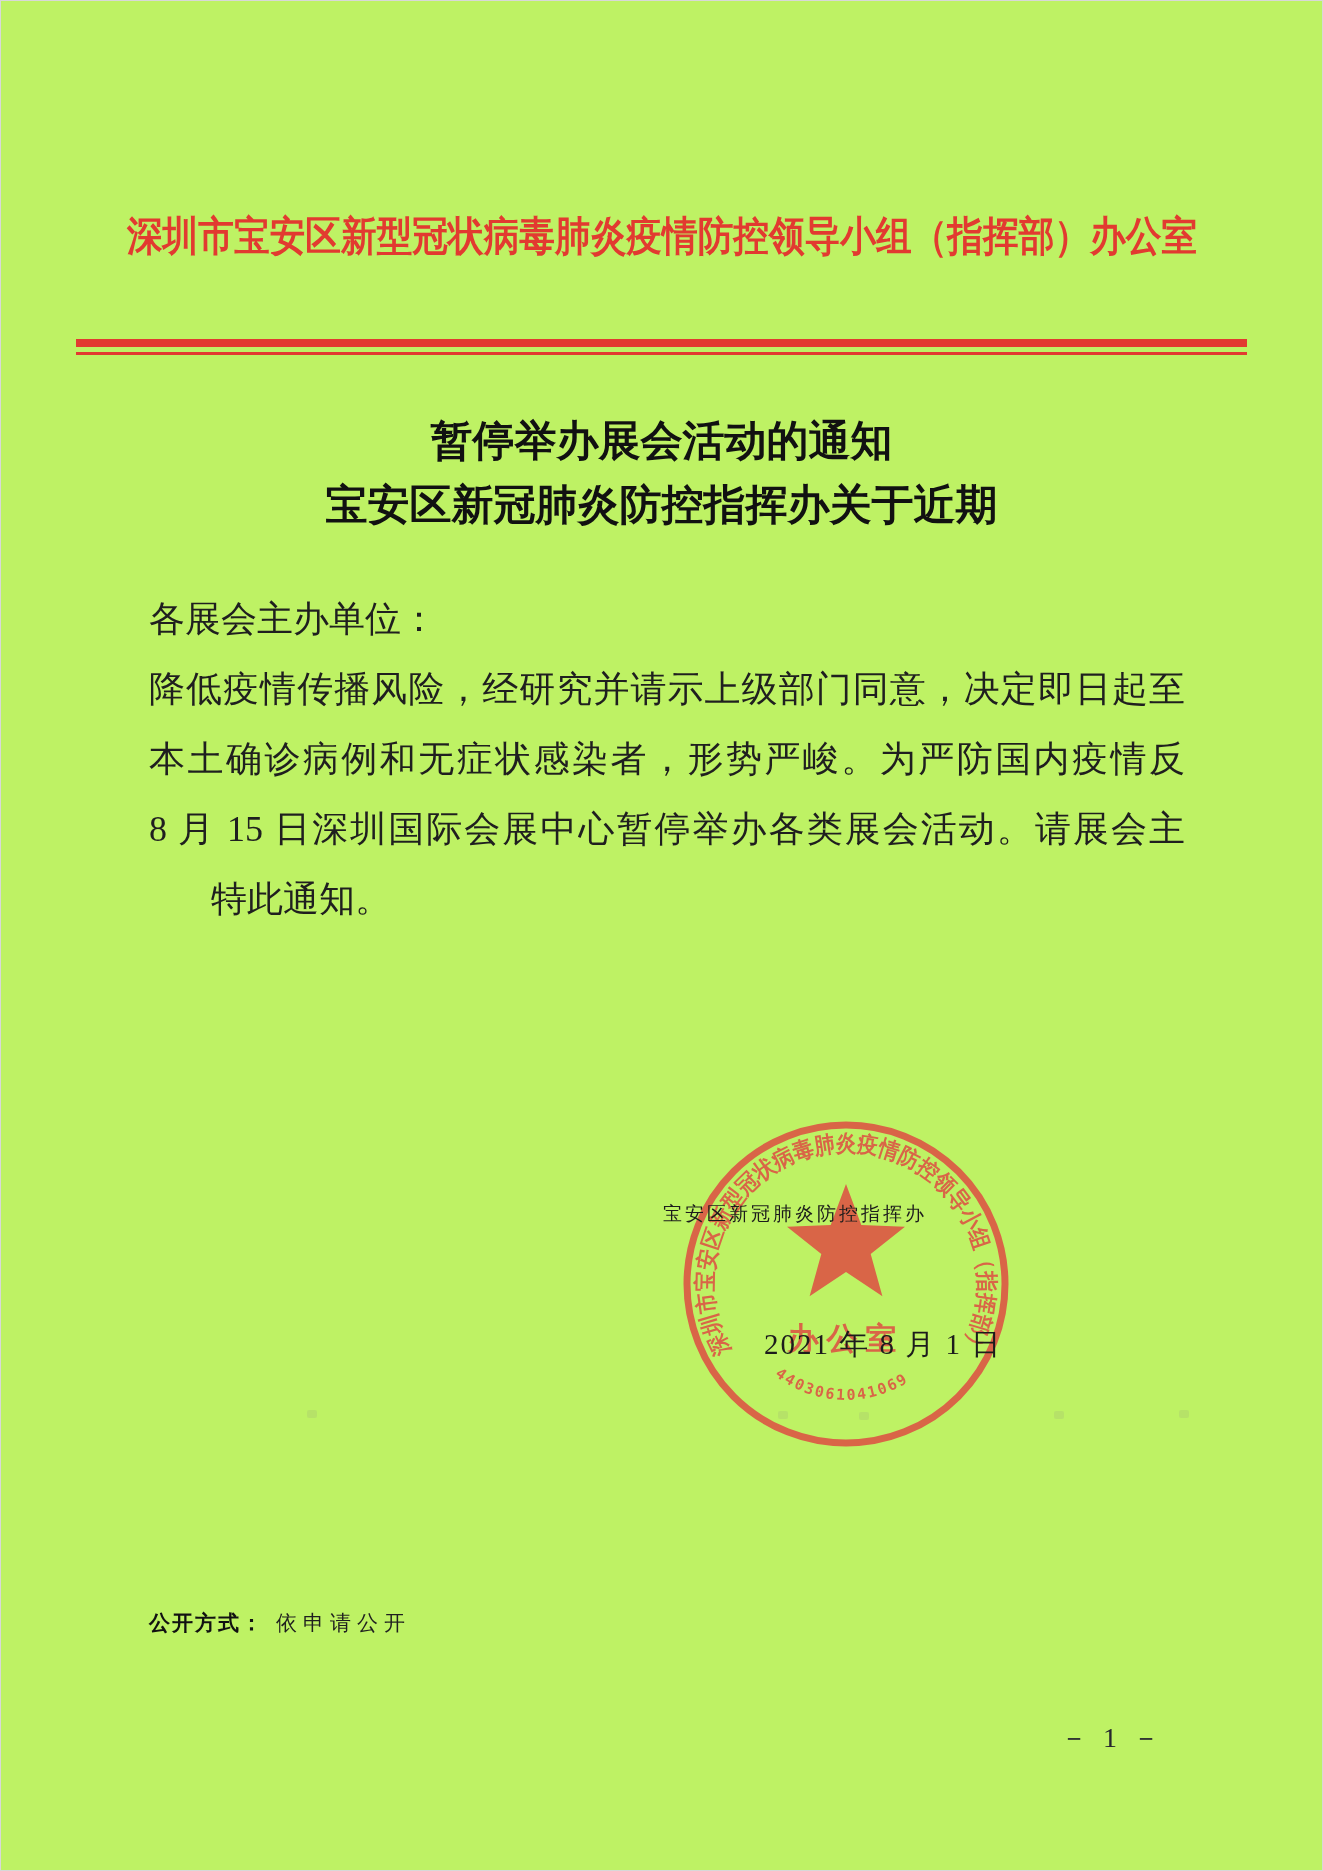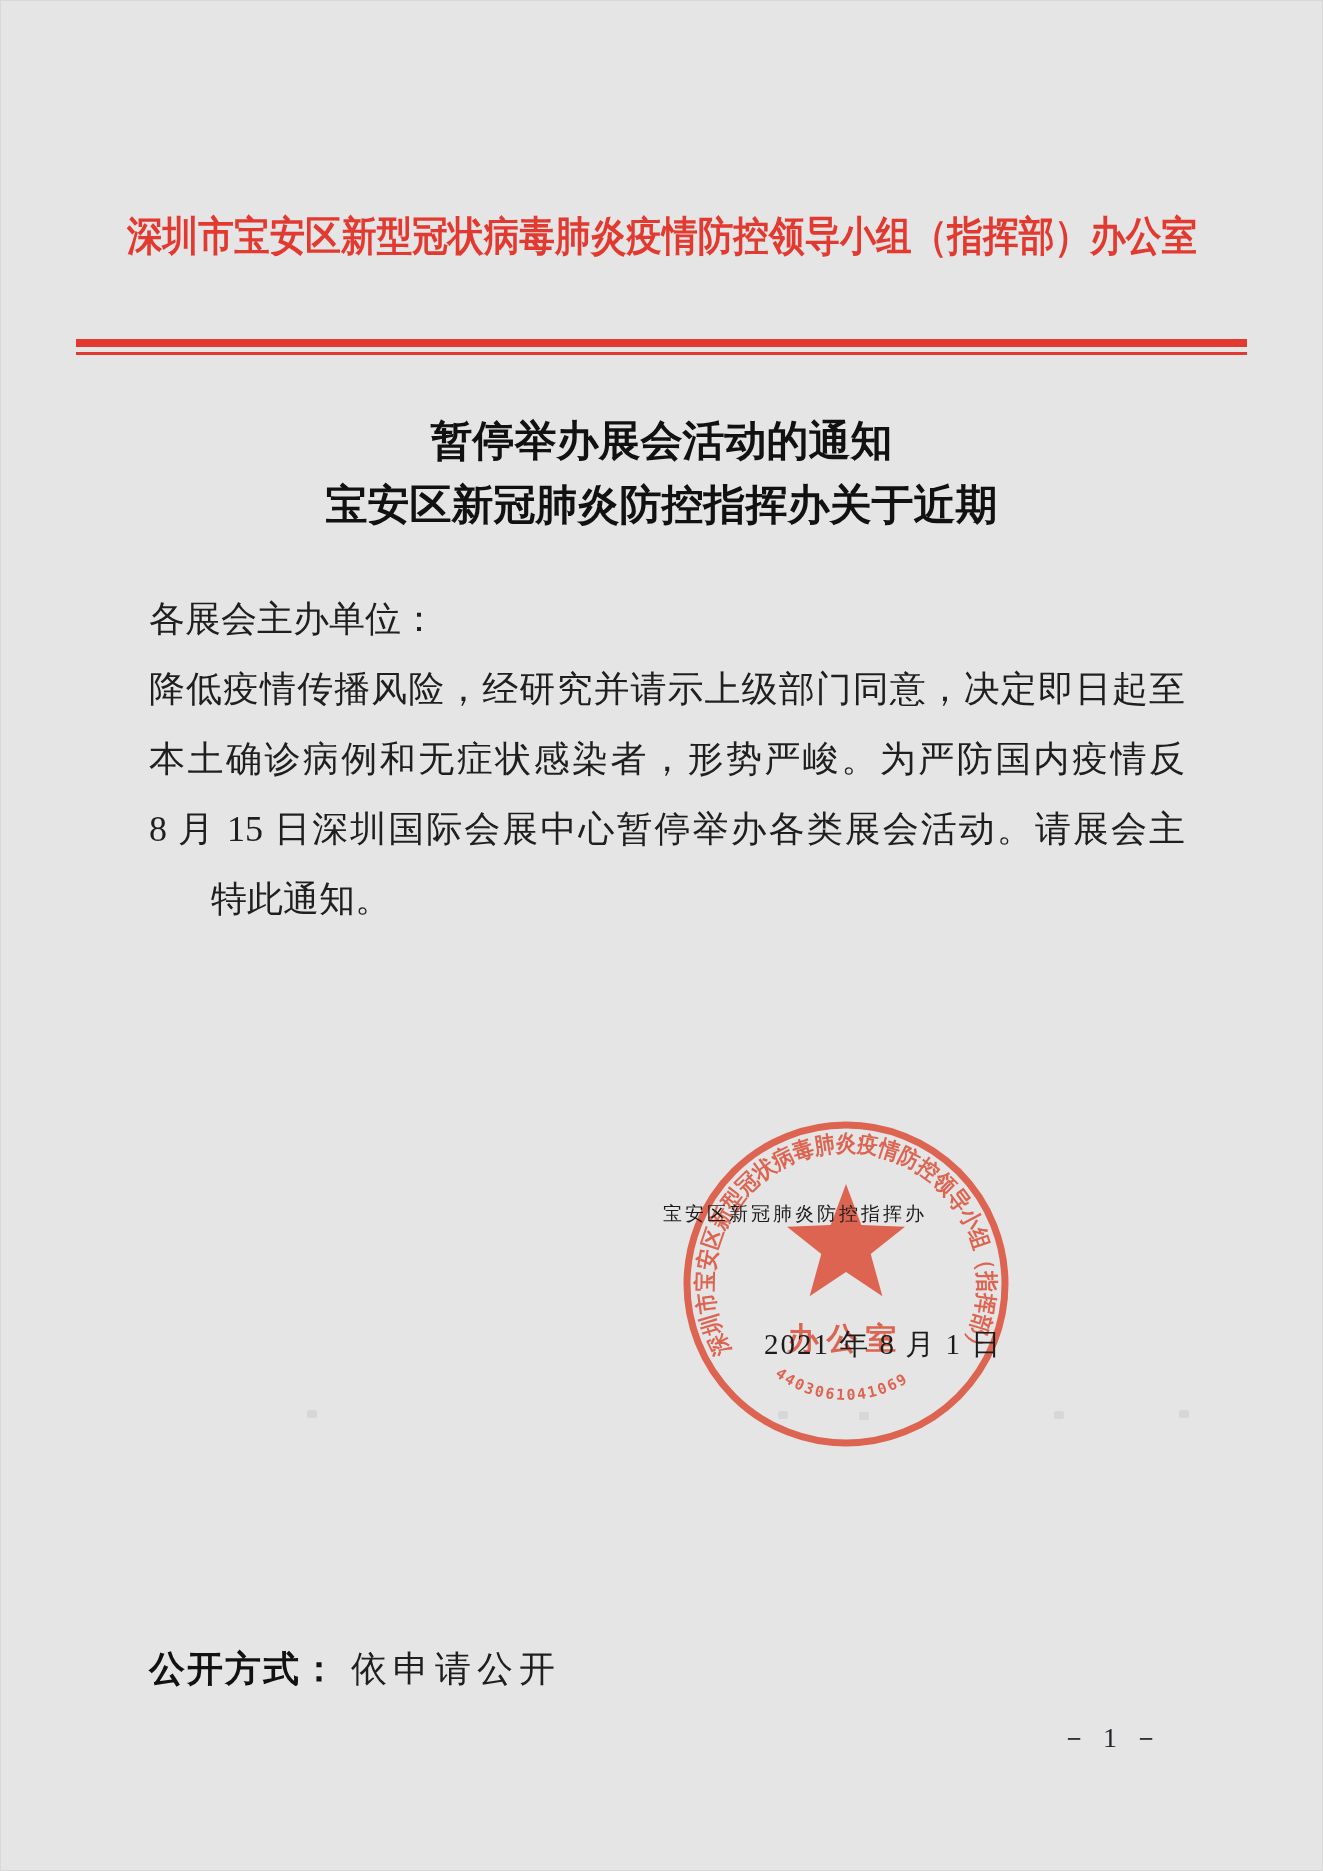--- a/index.html
+++ b/index.html
@@ -1,19 +1,19 @@
 <!DOCTYPE html>
 <html lang="zh"><head>
 <meta charset="utf-8">
 <style>
   html,body{margin:0;padding:0;background:#ffffff;}
   .page{
     position:relative;
     width:1323px;height:1871px;
-    background:#e5e5e5;
+    background:#bef264;
     border:1px solid #d8d8d8;
     box-sizing:border-box;
     font-family:"Liberation Serif","DejaVu Serif",serif;
     color:#1f1f1f;
     overflow:hidden;
   }
   
   .letterhead{
     position:absolute;top:208px;left:0;width:100%;
     text-align:center;white-space:nowrap;
@@ -68,21 +68,21 @@
   }
   
   .seal{
     position:absolute;top:1120px;left:682px;
     width:326px;height:326px;z-index:1;
     opacity:0.92;
   }
   
   .disclosure{
     position:absolute;top:1608px;left:148px;
-    font-size:36px;white-space:nowrap;margin-top:36px;
+    font-size:21px;white-space:nowrap;
   }
   .disclosure .lbl{
     font-family:"Liberation Sans","DejaVu Sans",sans-serif;
     font-weight:700;color:#111;letter-spacing:2px;
   }
   .disclosure .val{
     margin-left:12px;color:#1f1f1f;letter-spacing:6px;
   }
   .page-number{
     position:absolute;top:1718px;right:158px;

